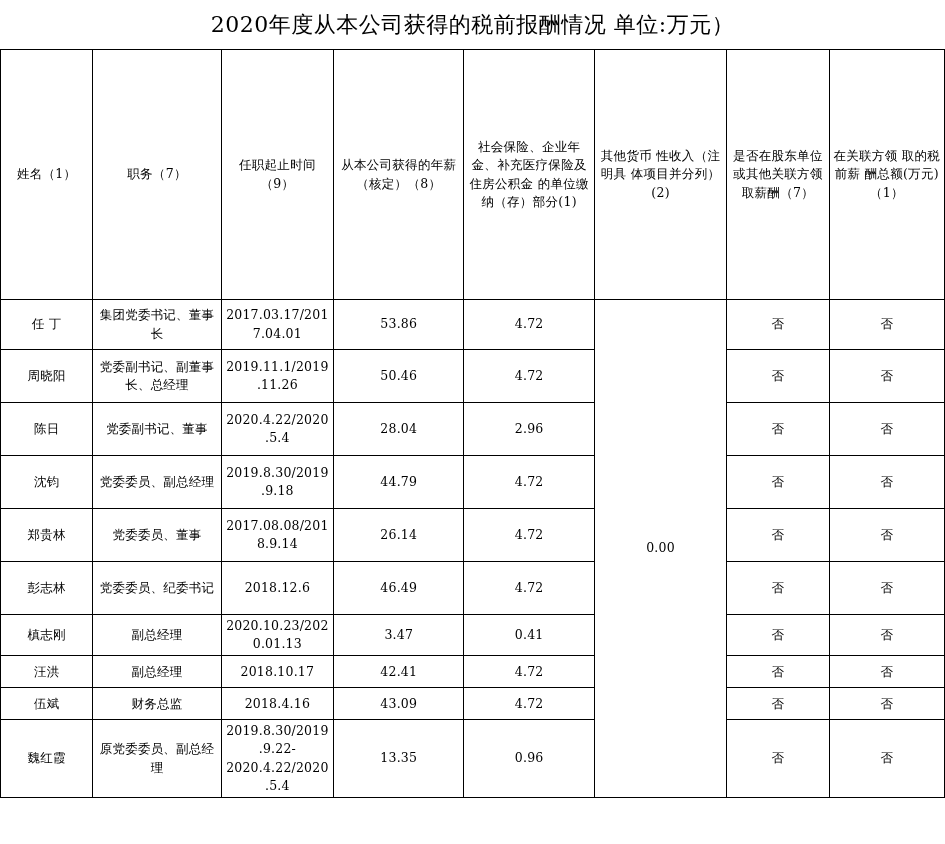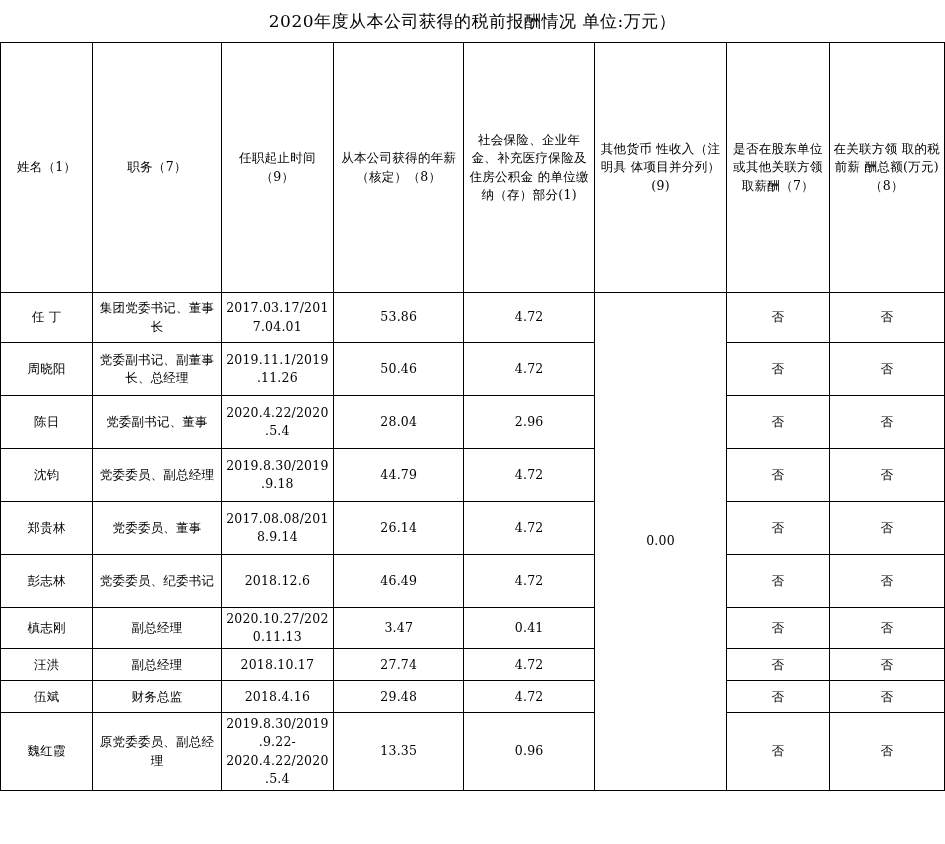--- a/index.html
+++ b/index.html
@@ -15,21 +15,21 @@
     overflow: hidden;
   }
   .page {
     position: relative;
     width: 945px;
     height: 844px;
     box-sizing: border-box;
   }
   .doc-title {
     text-align: center;
-    font-size: 17px;
+    font-size: 22px;
     letter-spacing: 0.5px;
     padding-top: 10px;
     padding-bottom: 9px;
     font-family: "DejaVu Serif", "Liberation Serif", serif;
     white-space: nowrap;
   }
   table.pay-table {
     border-collapse: collapse;
     width: 945px;
     table-layout: fixed;
@@ -89,23 +89,23 @@
         <col class="c6">
         <col class="c7">
     </colgroup>
     <thead>
       <tr>
         <td>姓名（1）</td>
         <td>职务（7）</td>
         <td>任职起止时间（9）</td>
         <td>从本公司获得的年薪（核定）（8）</td>
         <td>社会保险、企业年金、补充医疗保险及 住房公积金 的单位缴纳（存）部分(1)</td>
-        <td>其他货币 性收入（注明具 体项目并分列）(9)</td>
+        <td>其他货币 性收入（注明具 体项目并分列）(2)</td>
         <td>是否在股东单位或其他关联方领取薪酬（7）</td>
-        <td>在关联方领 取的税前薪 酬总额(万元)（8）</td>
+        <td>在关联方领 取的税前薪 酬总额(万元)（1）</td>
       </tr>
     </thead>
     <tbody>
       <tr style="height:50px;">
         <td class="name-cell">任  丁</td>
         <td class="role-cell">集团党委书记、董事长</td>
         <td class="date-cell">2017.03.17/2017.04.01</td>
         <td class="num">53.86</td>
         <td class="num">4.72</td>
         <td class="other-income" rowspan="10">0.00</td>
@@ -153,40 +153,40 @@
         <td class="role-cell">党委委员、纪委书记</td>
         <td class="date-cell">2018.12.6</td>
         <td class="num">46.49</td>
         <td class="num">4.72</td>
         <td>否</td>
         <td>否</td>
       </tr>
       <tr style="height:40px;">
         <td class="name-cell">槙志刚</td>
         <td class="role-cell">副总经理</td>
-        <td class="date-cell">2020.10.27/2020.11.13</td>
+        <td class="date-cell">2020.10.23/2020.01.13</td>
         <td class="num">3.47</td>
         <td class="num">0.41</td>
         <td>否</td>
         <td>否</td>
       </tr>
       <tr style="height:32px;">
         <td class="name-cell">汪洪</td>
         <td class="role-cell">副总经理</td>
         <td class="date-cell">2018.10.17</td>
-        <td class="num">27.74</td>
+        <td class="num">42.41</td>
         <td class="num">4.72</td>
         <td>否</td>
         <td>否</td>
       </tr>
       <tr style="height:32px;">
         <td class="name-cell">伍斌</td>
         <td class="role-cell">财务总监</td>
         <td class="date-cell">2018.4.16</td>
-        <td class="num">29.48</td>
+        <td class="num">43.09</td>
         <td class="num">4.72</td>
         <td>否</td>
         <td>否</td>
       </tr>
       <tr style="height:64px;">
         <td class="name-cell">魏红霞</td>
         <td class="role-cell">原党委委员、副总经理</td>
         <td class="date-cell">2019.8.30/2019.9.22-2020.4.22/2020.5.4</td>
         <td class="num">13.35</td>
         <td class="num">0.96</td>

